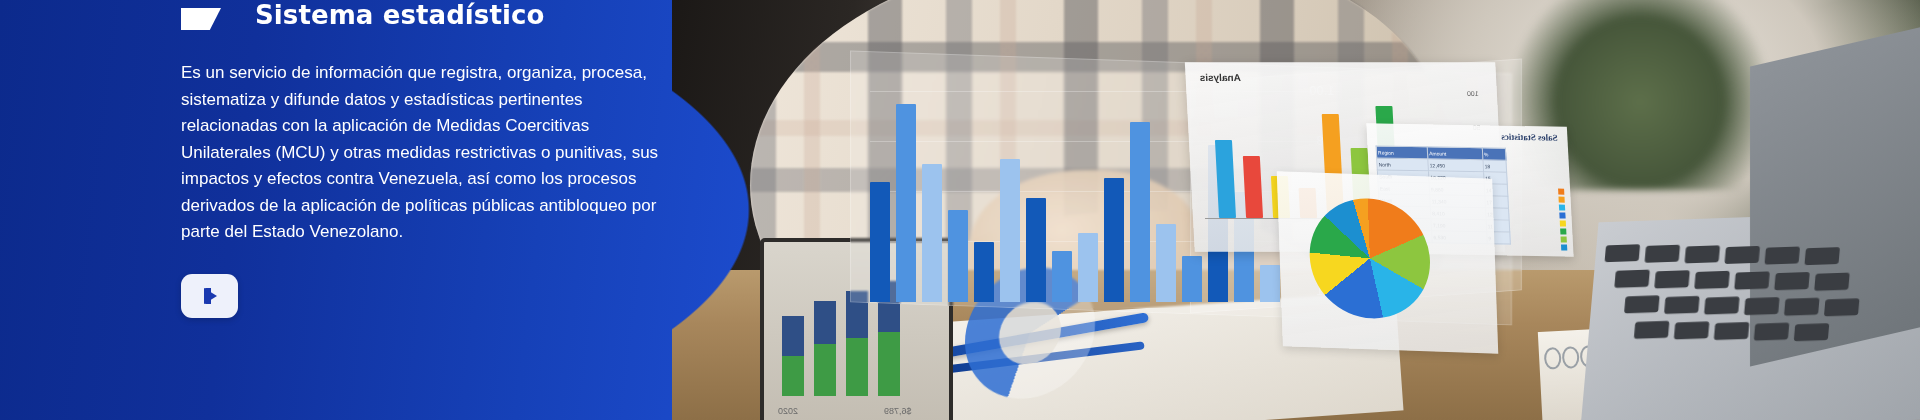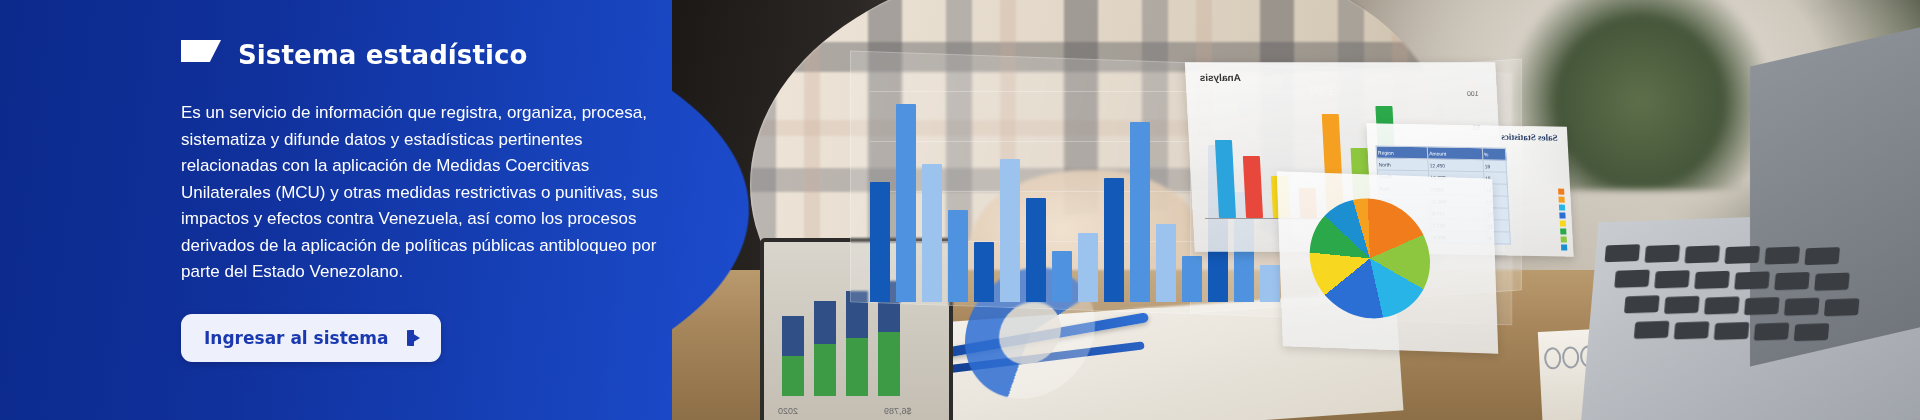--- a/index.html
+++ b/index.html
@@ -139,21 +139,21 @@
     -webkit-mask-size:100% 100%,672px 100%;
     -webkit-mask-position:0 0,0 0;
     -webkit-mask-repeat:no-repeat,no-repeat;
     mask-image:radial-gradient(ellipse 560px 236px at 190px 50%, #000 99.6%, rgba(0,0,0,0) 100%),
       linear-gradient(#000,#000);
     mask-size:100% 100%,672px 100%;
     mask-position:0 0,0 0;
     mask-repeat:no-repeat,no-repeat;}
 
   .content{position:absolute;left:181px;top:0;width:500px;height:420px;}
-  .titlerow{display:flex;align-items:flex-start;gap:17px;padding-top:40px;}
+  .titlerow{display:flex;align-items:flex-end;gap:34px;}
   .flag{width:40px;height:22px;background:#ffffff;
     clip-path:polygon(0 0,100% 0,72% 100%,0 100%);}
   .title{color:#ffffff;font-size:26px;font-weight:bold;letter-spacing:.1px;
     font-family:"DejaVu Sans",sans-serif;}
   .para{margin-top:30px;color:#ffffff;font-size:17px;line-height:26.5px;width:490px;
     font-family:"Liberation Sans",sans-serif;}
   .cta{margin-top:28px;display:inline-flex;align-items:center;gap:18px;
     background:#eef1fb;color:#1a39b0;border:none;border-radius:11px;
     padding:14px 21px 14px 23px;font-size:17px;font-weight:bold;cursor:pointer;
     font-family:"DejaVu Sans",sans-serif;box-shadow:0 2px 6px rgba(0,0,0,.18);}
@@ -355,18 +355,17 @@
 
   <div class="panel"></div>
 
   <div class="content">
     <div class="titlerow">
       <span class="flag"></span>
       <span class="title">Sistema estadístico</span>
     </div>
     <div class="para">Es un servicio de información que registra, organiza, procesa, sistematiza y difunde datos y estadísticas pertinentes relacionadas con la aplicación de Medidas Coercitivas Unilaterales (MCU) y otras medidas restrictivas o punitivas, sus impactos y efectos contra Venezuela, así como los procesos derivados de la aplicación de políticas públicas antibloqueo por parte del Estado Venezolano.</div>
     <button class="cta">
-      <span>Ingresar al sistema</span>
       <span class="play"></span>
     </button>
   </div>
 
 </div>
 
 </body></html>

